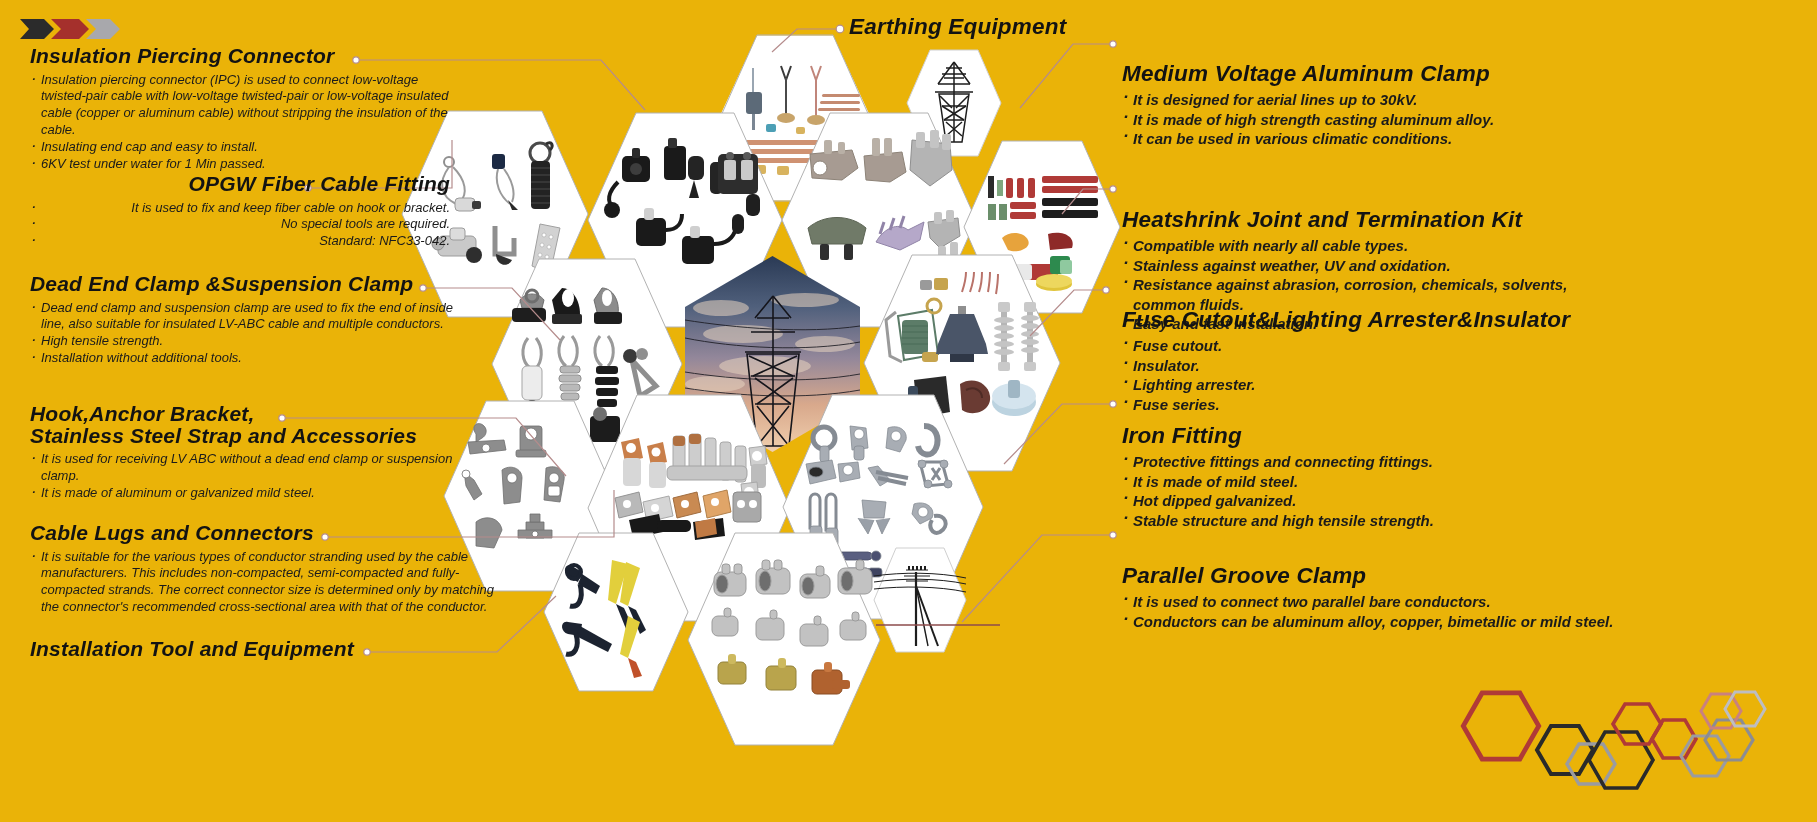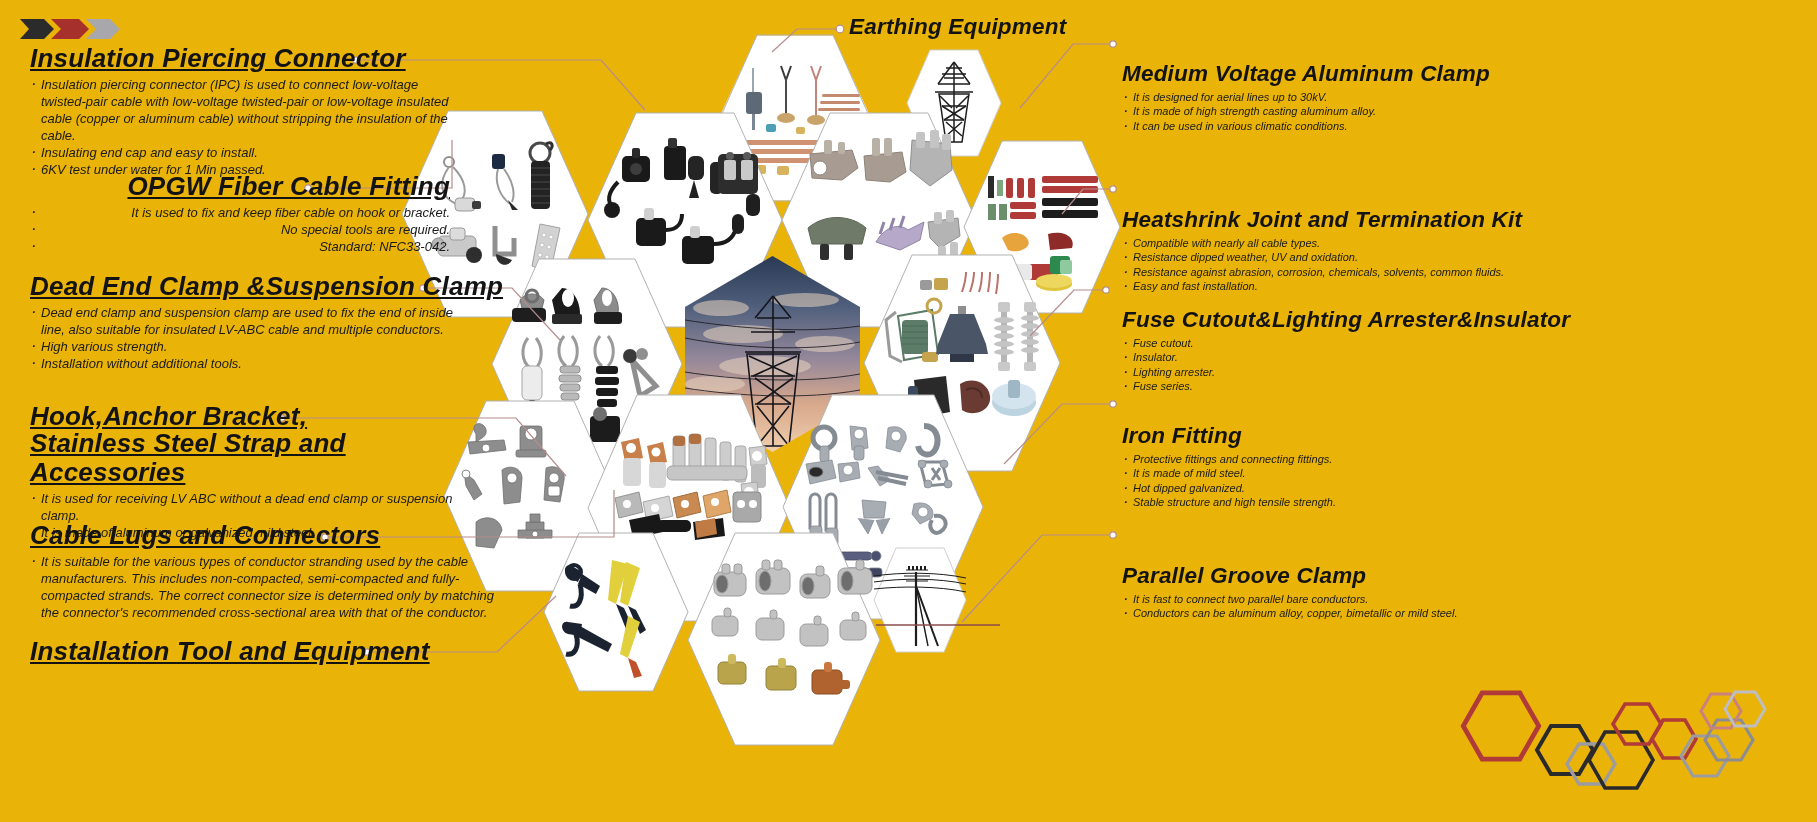--- a/index.html
+++ b/index.html
@@ -59,24 +59,24 @@
     line-height: 1.30;
     padding-left: 11px;
     margin-bottom: 0px;
   }
   .block li::before {
     content: "·";
     position: absolute; left: 1px; top: -2px;
     font-size: 17px; line-height: 1; color: #1b1b1b;
   }
 
-  .col-left  h2 { font-size: 26px; text-decoration: underline; }
+  .col-left  h2 { font-size: 21px; }
   .col-left  li { font-size: 13px; }
   .col-right h2 { font-size: 22.5px; margin-top: 33px; }
-  .col-right li { font-size: 11px; }
+  .col-right li { font-size: 15px; font-weight: bold; }
   .center-title h2 { font-size: 22.5px; }
 
   
   .deco-hexes { position: absolute; right: 46px; bottom: 10px; width: 316px; height: 124px; }
 </style>
 </head>
 <body>
 
 <div id="poster">
 
@@ -658,21 +658,21 @@
       <li>It is used to fix and keep fiber cable on hook or bracket.</li>
       <li>No special tools are required.</li>
       <li>Standard: NFC33-042.</li>
     </ul>
   </div>
 
   <div class="block col-left" style="left:30px; top:272px; width:430px;">
     <h2>Dead End Clamp &amp;Suspension Clamp</h2>
     <ul>
       <li>Dead end clamp and suspension clamp are used to fix the end of inside line, also suitable for insulated LV-ABC cable and multiple conductors.</li>
-      <li>High various strength.</li>
+      <li>High tensile strength.</li>
       <li>Installation without additional tools.</li>
     </ul>
   </div>
 
   <div class="block col-left" style="left:30px; top:402px; width:430px;">
     <h2 class="wrap">Hook,Anchor Bracket,</h2>
     <h2 class="wrap" style="margin-top:-2px;">Stainless Steel Strap and Accessories</h2>
     <ul>
       <li>It is used for receiving LV ABC without a dead end clamp or suspension clamp.</li>
       <li>It is made of aluminum or galvanized mild steel.</li>
@@ -696,21 +696,21 @@
       <li>It is designed for aerial lines up to 30kV.</li>
       <li>It is made of high strength casting aluminum alloy.</li>
       <li>It can be used in various climatic conditions.</li>
     </ul>
   </div>
 
   <div class="block col-right" style="left:1122px; top:174px; width:510px;">
     <h2>Heatshrink Joint and Termination Kit</h2>
     <ul>
       <li>Compatible with nearly all cable types.</li>
-      <li>Resistance dipped weather, UV and oxidation.</li>
+      <li>Stainless against weather, UV and oxidation.</li>
       <li>Resistance against abrasion, corrosion, chemicals, solvents, common fluids.</li>
       <li>Easy and fast installation.</li>
     </ul>
   </div>
 
   <div class="block col-right" style="left:1122px; top:274px; width:540px;">
     <h2>Fuse Cutout&amp;Lighting Arrester&amp;Insulator</h2>
     <ul>
       <li>Fuse cutout.</li>
       <li>Insulator.</li>
@@ -725,21 +725,21 @@
       <li>Protective fittings and connecting fittings.</li>
       <li>It is made of mild steel.</li>
       <li>Hot dipped galvanized.</li>
       <li>Stable structure and high tensile strength.</li>
     </ul>
   </div>
 
   <div class="block col-right" style="left:1122px; top:530px; width:500px;">
     <h2>Parallel Groove Clamp</h2>
     <ul>
-      <li>It is fast to connect two parallel bare conductors.</li>
+      <li>It is used to connect two parallel bare conductors.</li>
       <li>Conductors can be aluminum alloy, copper, bimetallic or mild steel.</li>
     </ul>
   </div>
 
   <svg class="deco-hexes" viewBox="0 0 316 124">
     <g fill="none" stroke-width="4">
       <polygon points="44,8 76,8 92,36 76,64 44,64 28,36" stroke="#b03a37" stroke-width="4" transform="translate(-14,2) scale(1.18)" style="transform-origin:60px 36px;"></polygon>
       <polygon points="96,38 124,38 138,62 124,86 96,86 82,62" stroke="#2a2a2a"></polygon>
       <polygon points="124,56 148,56 160,76 148,96 124,96 112,76" stroke="#9b9ba0" stroke-width="3.4"></polygon>
       <polygon points="150,44 182,44 198,72 182,100 150,100 134,72" stroke="#2a2a2a" stroke-width="3.6"></polygon>

